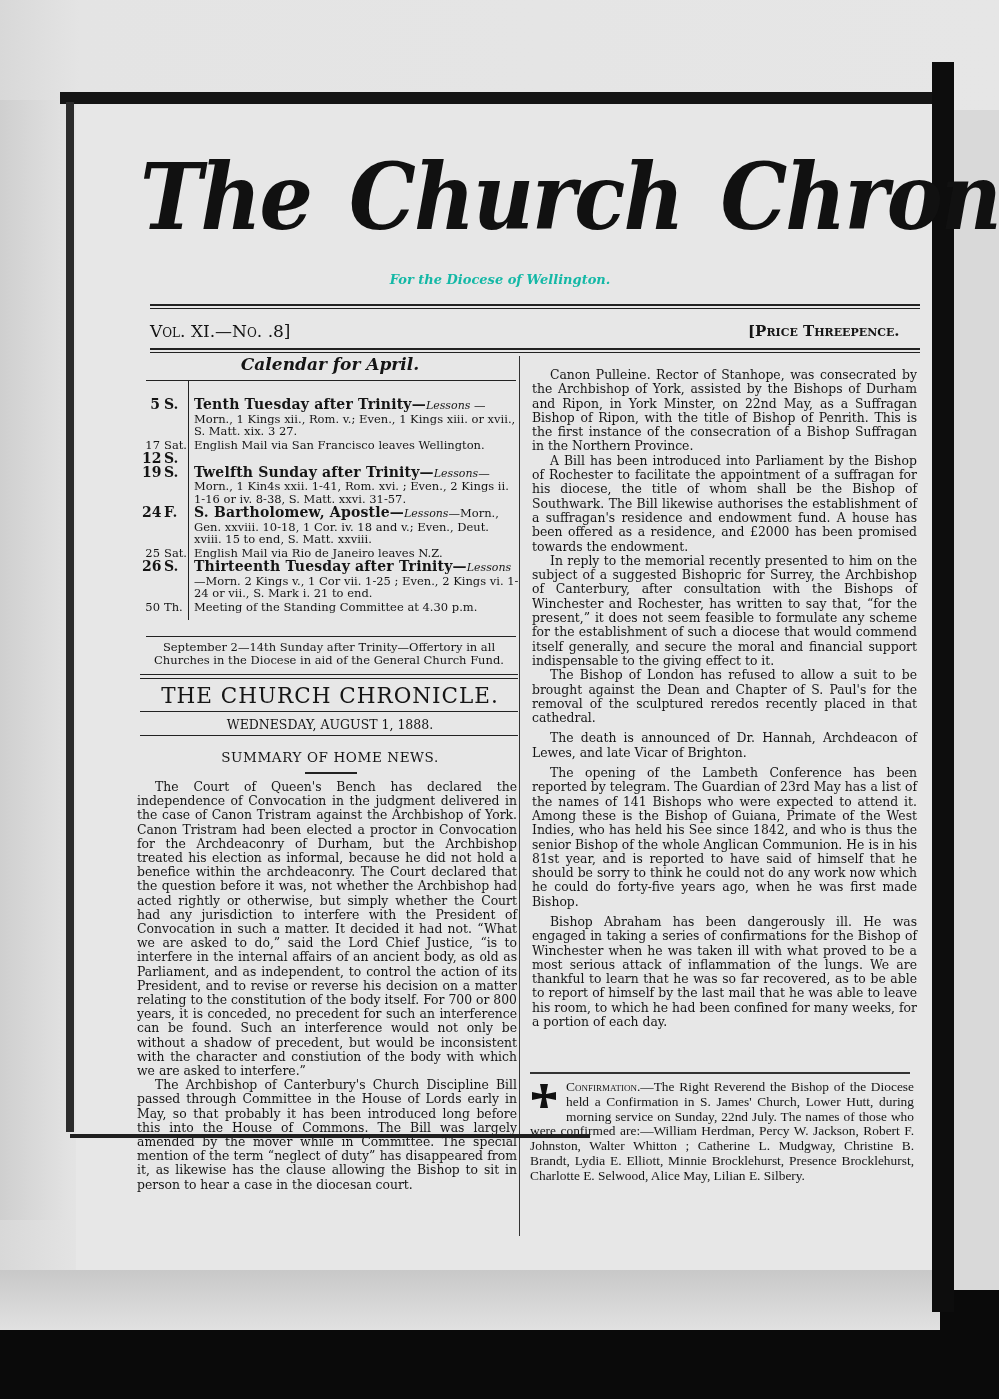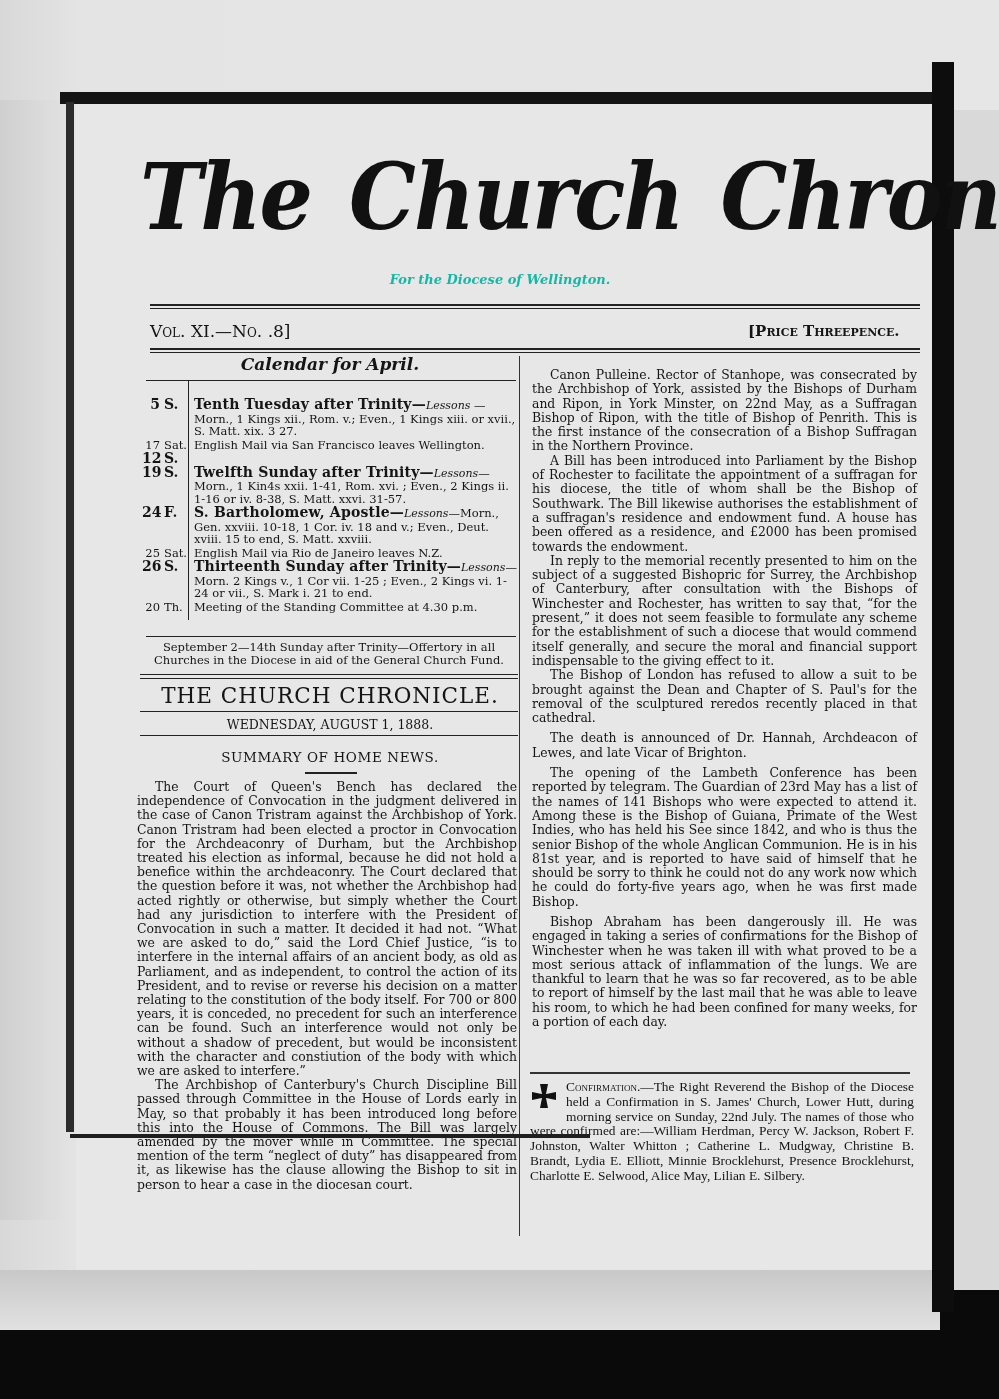--- a/index.html
+++ b/index.html
@@ -179,24 +179,24 @@
   <div class="cal-row">
     <div class="cal-day big"><span class="d">24</span><span>F.</span></div>
     <div class="cal-body"><span class="head">S. Bartholomew, Apostle—</span><span class="lead">Lessons</span><span>—Morn., Gen. xxviii. 10-18, 1 Cor. iv. 18 and v.; Even., Deut. xviii. 15 to end, S. Matt. xxviii.</span></div>
   </div>
   <div class="cal-row">
     <div class="cal-day"><span class="d">25</span><span>Sat.</span></div>
     <div class="cal-body plain">English Mail via Rio de Janeiro leaves N.Z.</div>
   </div>
   <div class="cal-row">
     <div class="cal-day big"><span class="d">26</span><span>S.</span></div>
-    <div class="cal-body"><span class="head">Thirteenth Sunday after Trinity—</span><span class="lead">Lessons</span><span>—Morn. 2 Kings v., 1 Cor vii. 1-25 ; Even., 2 Kings vi. 1-24 or vii., S. Mark i. 21 to end.</span></div>
-  </div>
-  <div class="cal-row">
-    <div class="cal-day"><span class="d">20</span><span>Th.</span></div>
+    <div class="cal-body"><span class="head">Thirteenth Tuesday after Trinity—</span><span class="lead">Lessons</span><span>—Morn. 2 Kings v., 1 Cor vii. 1-25 ; Even., 2 Kings vi. 1-24 or vii., S. Mark i. 21 to end.</span></div>
+  </div>
+  <div class="cal-row">
+    <div class="cal-day"><span class="d">50</span><span>Th.</span></div>
     <div class="cal-body plain">Meeting of the Standing Committee at 4.30 p.m.</div>
   </div>
 </div>
 
 <div class="rule thin" style="left:146px;top:636px;width:370px;"></div>
 <div class="sept-note">September 2—14th Sunday after Trinity—Offertory in all Churches in the Diocese in aid of the General Church Fund.</div>
 
 <div class="rule thin" style="left:140px;top:674px;width:378px;"></div>
 <div class="rule thin" style="left:140px;top:678px;width:378px;"></div>
 <div class="chron-title">THE CHURCH CHRONICLE.</div>

